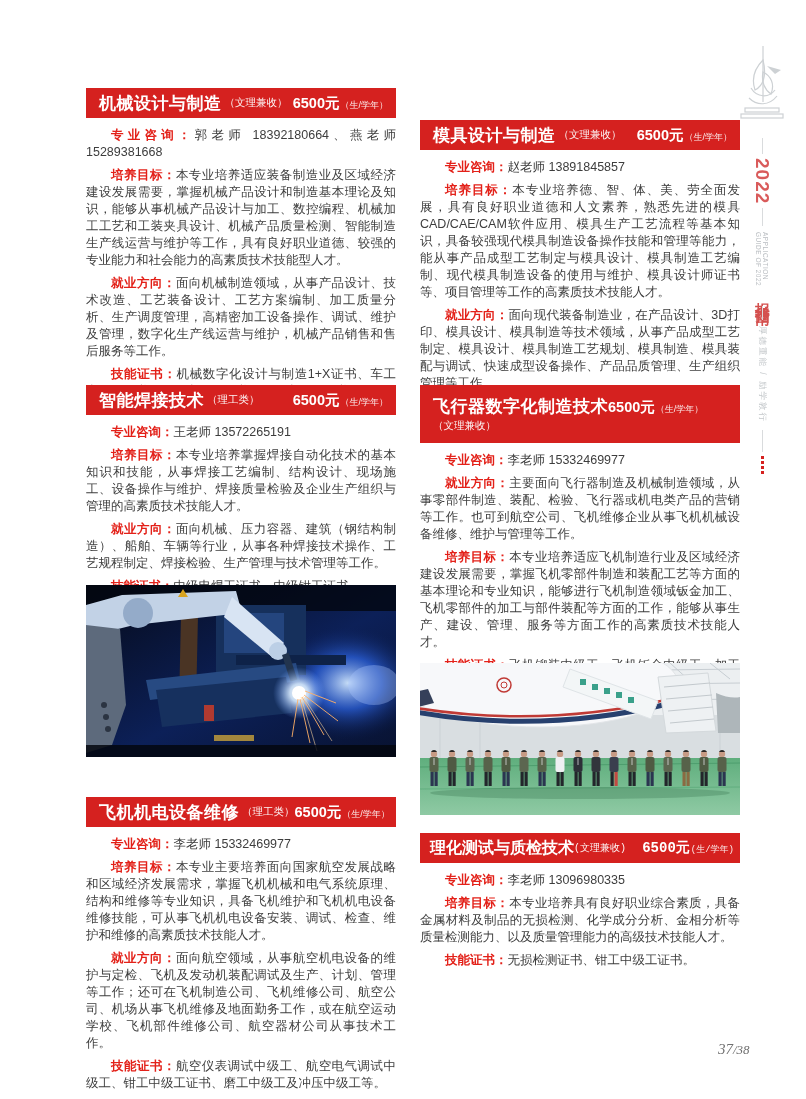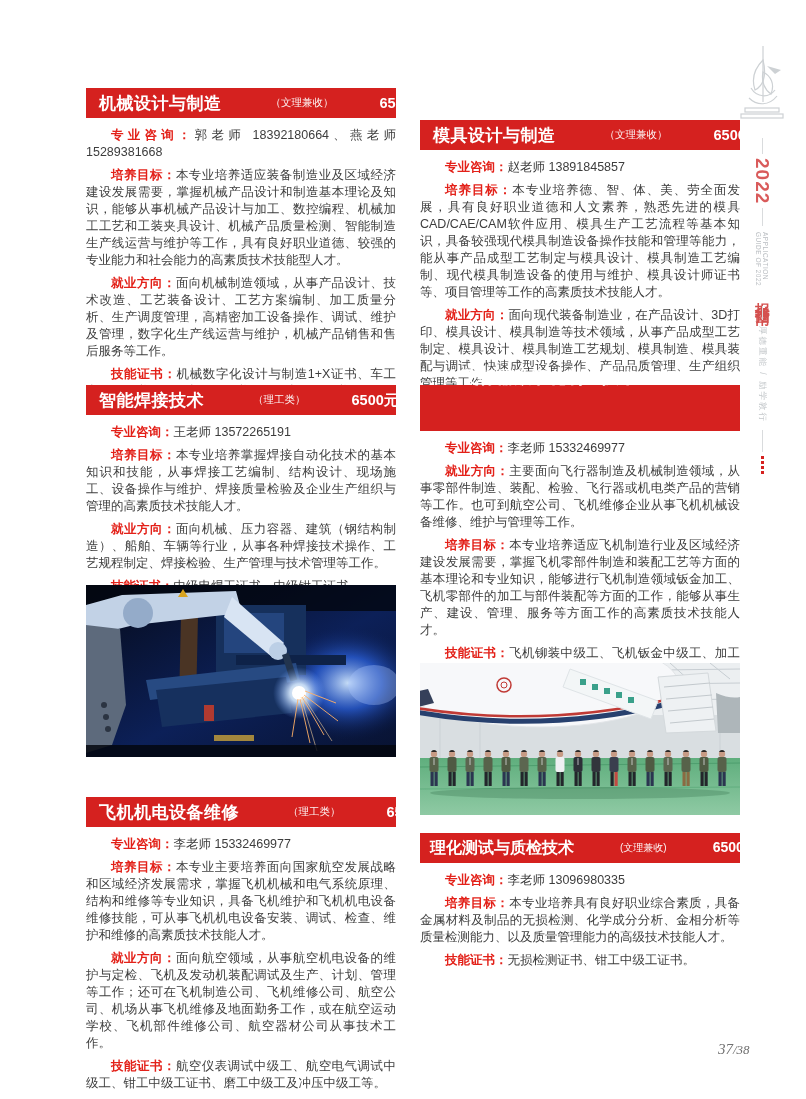--- a/index.html
+++ b/index.html
@@ -4,32 +4,32 @@
 <style>
   html,body{margin:0;padding:0;background:#ffffff;}
   .page{position:relative;width:806px;height:1099px;background:#ffffff;overflow:hidden;
         font-family:"Liberation Sans","DejaVu Sans",sans-serif;}
   .section{position:absolute;}
   .col-left{left:86px;width:310px;}
   .col-right{left:420px;width:320px;}
 
   
   .sec-bar{background:#d5211f;color:#fff;display:flex;align-items:center;
-           height:30px;padding:0 8px 0 13px;box-sizing:border-box;gap:46px;}
+           height:30px;padding:0 8px 0 13px;box-sizing:border-box;}
   .sec-title{font-size:17px;font-weight:bold;letter-spacing:.5px;white-space:nowrap;}
   .sec-track{font-size:10.5px;margin-left:3px;opacity:.95;white-space:nowrap;}
   .price-wrap{margin-left:auto;display:flex;align-items:baseline;white-space:nowrap;}
   .sec-price{font-size:14.5px;font-weight:bold;}
   .sec-unit{font-size:9px;margin-left:1px;opacity:.9;}
   
-  .sec-bar.two-line{height:46px;flex-direction:column;align-items:flex-end;justify-content:center;}
+  .sec-bar.two-line{height:58px;flex-direction:column;align-items:flex-start;justify-content:center;}
   .bar-row{display:flex;align-items:baseline;}
   .two-line .sec-track{margin-left:0;margin-top:1px;}
   
-  .sec-bar.compact{padding:0 6px 0 10px;}
+  .sec-bar.compact{padding:0 6px 0 10px;font-family:Liberation Mono, monospace;}
   .compact .sec-title{font-size:16px;letter-spacing:0;}
   .compact .sec-track{margin-left:0;font-size:10px;}
   .compact .sec-price{font-size:14px;}
 
   .sec-body{padding-top:9px;}
   .para{margin:0 0 6px 0;font-size:12.5px;line-height:17px;color:#3d3d3d;
         text-align:justify;text-indent:2em;}
   .para .label{color:#e32119;font-weight:bold;}
 
   .photo{position:absolute;overflow:hidden;}

